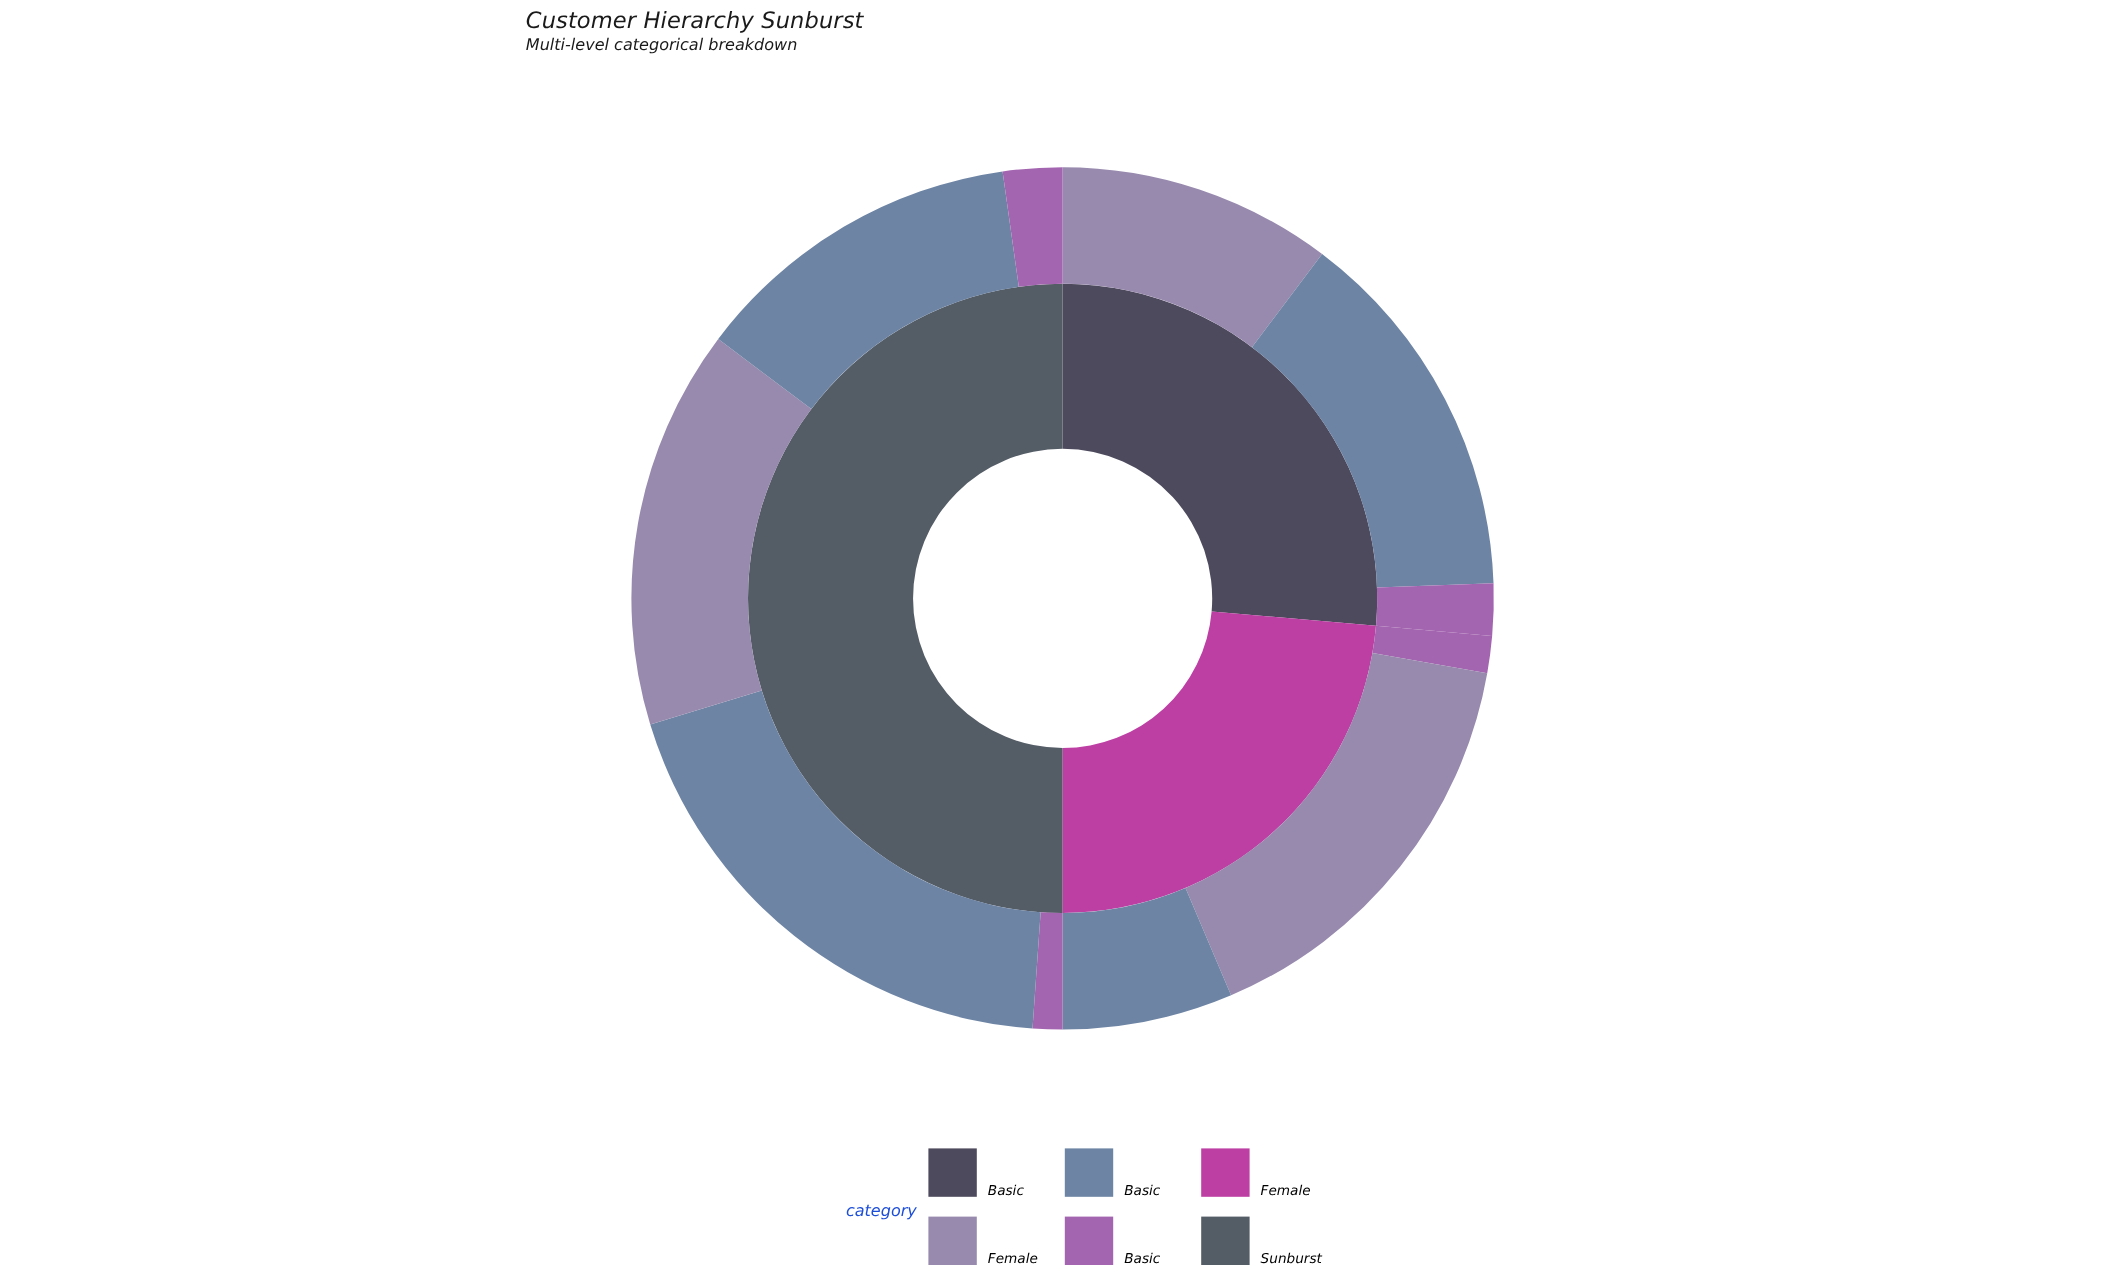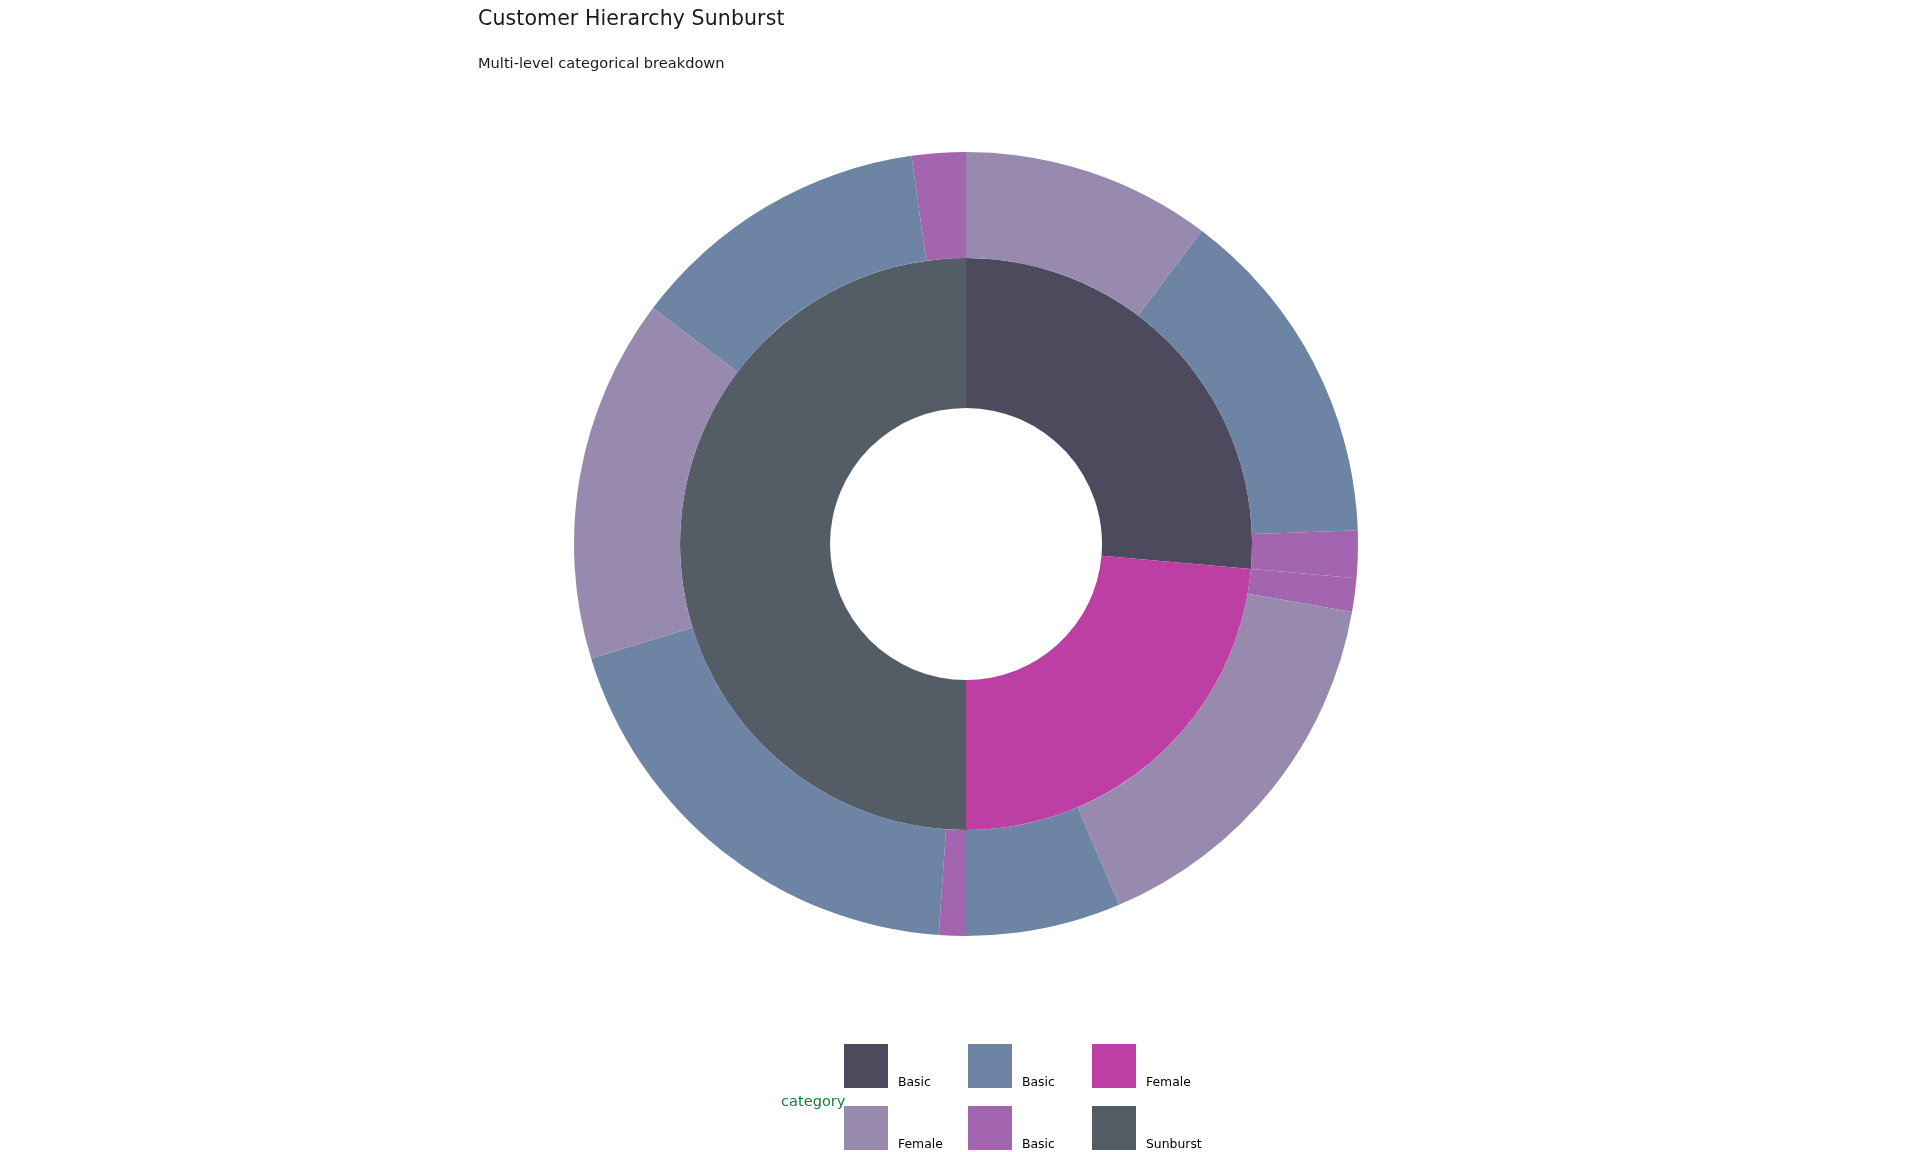--- a/index.html
+++ b/index.html
@@ -12,40 +12,41 @@
     width: 1920px;
     height: 1152px;
     font-family: "DejaVu Sans", "Liberation Sans", sans-serif;
     color: #000000;
     position: relative;
     overflow: hidden;
   }
   #root {
     position: absolute;
     inset: 0;
+    font-style: italic;
   }
   
   .title-block {
     position: absolute;
     left: 478px;
     top: 6px;
   }
   .chart-title {
     font-size: 20.5px;
     font-weight: 400;
     color: #1a1a1a;
     line-height: 1.18;
     letter-spacing: 0.1px;
     white-space: nowrap;
   }
   .chart-subtitle {
     font-size: 14.6px;
     font-weight: 400;
     color: #1a1a1a;
-    margin-top: 24px;
+    margin-top: 2px;
     line-height: 1.18;
     white-space: nowrap;
   }
   
   .sunburst-wrap {
     position: absolute;
     left: 570px;
     top: 148px;
     width: 792px;
     height: 792px;
@@ -58,24 +59,24 @@
   
   .legend {
     position: absolute;
     left: 760px;
     top: 1042px;
     width: 480px;
     height: 116px;
   }
   .legend-title {
     position: absolute;
-    left: 21px;
+    left: 9px;
     top: 50px;
     font-size: 14.6px;
-    color: #15803d;
+    color: #1d4ed8;
     white-space: nowrap;
   }
   .legend-grid {
     position: absolute;
     left: 84px;
     top: 0px;
     display: grid;
     grid-template-columns: repeat(3, 124px);
     grid-template-rows: 62px 62px;
     align-items: start;

